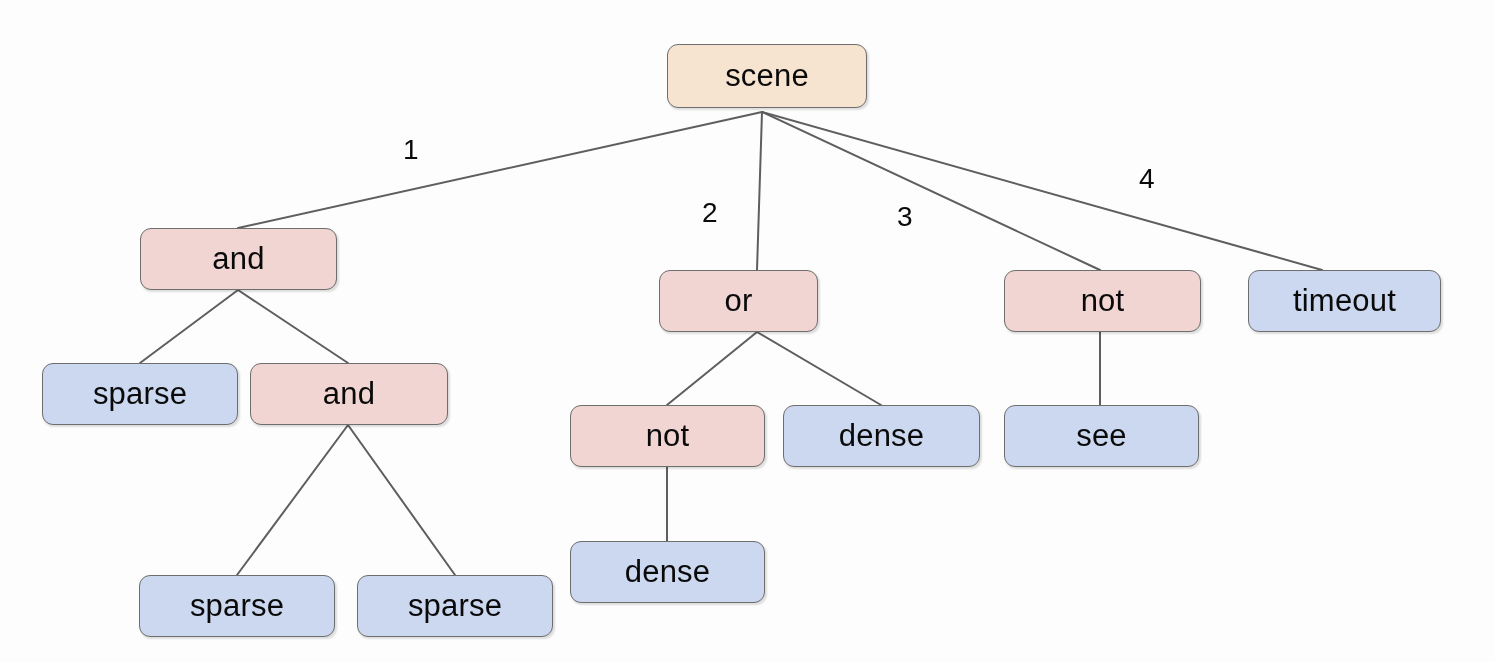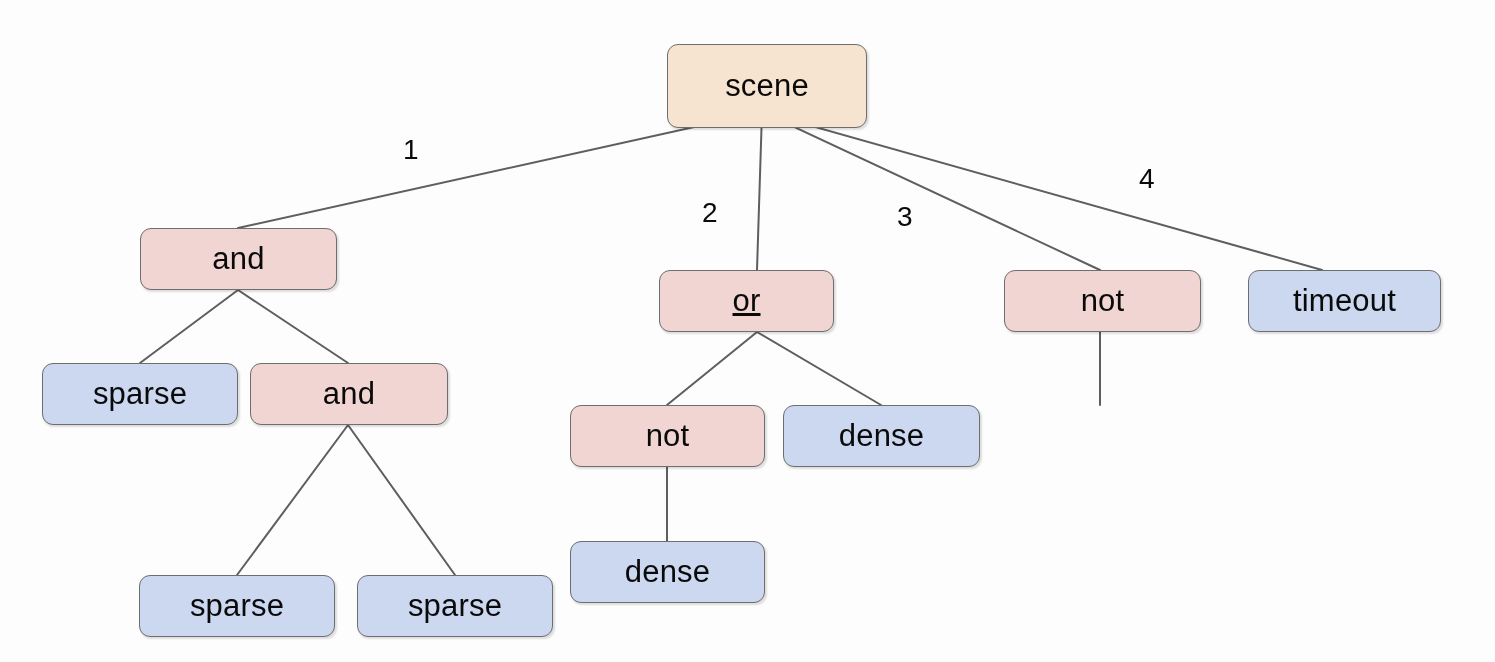--- a/index.html
+++ b/index.html
@@ -61,47 +61,50 @@
       <line x1="762" y1="112" x2="1322" y2="270" stroke="#5e5e5e" stroke-width="2" stroke-linecap="round"></line>
       <line x1="238" y1="290" x2="140" y2="363" stroke="#5e5e5e" stroke-width="2" stroke-linecap="round"></line>
       <line x1="238" y1="290" x2="348" y2="363" stroke="#5e5e5e" stroke-width="2" stroke-linecap="round"></line>
       <line x1="348" y1="425" x2="237" y2="575" stroke="#5e5e5e" stroke-width="2" stroke-linecap="round"></line>
       <line x1="348" y1="425" x2="455" y2="575" stroke="#5e5e5e" stroke-width="2" stroke-linecap="round"></line>
       <line x1="757" y1="332" x2="667" y2="405" stroke="#5e5e5e" stroke-width="2" stroke-linecap="round"></line>
       <line x1="757" y1="332" x2="881" y2="405" stroke="#5e5e5e" stroke-width="2" stroke-linecap="round"></line>
       <line x1="667" y1="467" x2="667" y2="541" stroke="#5e5e5e" stroke-width="2" stroke-linecap="round"></line>
       <line x1="1100" y1="332" x2="1100" y2="405" stroke="#5e5e5e" stroke-width="2" stroke-linecap="round"></line>
     </svg>
-<div class="node" style="left: 667px; top: 44px; width: 200px; height: 84px; background: rgb(247, 228, 208); border-color: rgb(110, 110, 110); color: rgb(10, 10, 10);">
+<div class="node" style="left: 667px; top: 44px; width: 200px; height: 64px; background: rgb(247, 228, 208); border-color: rgb(110, 110, 110); color: rgb(10, 10, 10);">
       <span class="node-label">scene</span>
     </div>
     <div class="node" style="left: 140px; top: 228px; width: 197px; height: 62px; background: rgb(240, 213, 211); border-color: rgb(110, 110, 110); color: rgb(10, 10, 10);">
       <span class="node-label">and</span>
     </div>
-    <div class="node" style="left: 659px; top: 270px; width: 175px; height: 62px; background: rgb(240, 213, 211); border-color: rgb(110, 110, 110); color: rgb(10, 10, 10); text-decoration: underline;">
+    <div class="node" style="left: 659px; top: 270px; width: 159px; height: 62px; background: rgb(240, 213, 211); border-color: rgb(110, 110, 110); color: rgb(10, 10, 10);">
       <span class="node-label">or</span>
     </div>
     <div class="node" style="left: 1004px; top: 270px; width: 197px; height: 62px; background: rgb(240, 213, 211); border-color: rgb(110, 110, 110); color: rgb(10, 10, 10);">
       <span class="node-label">not</span>
     </div>
     <div class="node" style="left: 1227px; top: 270px; width: 193px; height: 62px; background: rgb(204, 216, 240); border-color: rgb(110, 110, 110); color: rgb(10, 10, 10); margin-left: 21px;">
       <span class="node-label">timeout</span>
     </div>
     <div class="node" style="left: 42px; top: 363px; width: 196px; height: 62px; background: rgb(204, 216, 240); border-color: rgb(110, 110, 110); color: rgb(10, 10, 10);">
       <span class="node-label">sparse</span>
     </div>
     <div class="node" style="left: 250px; top: 363px; width: 198px; height: 62px; background: rgb(240, 213, 211); border-color: rgb(110, 110, 110); color: rgb(10, 10, 10);">
       <span class="node-label">and</span>
     </div>
     <div class="node" style="left: 570px; top: 405px; width: 195px; height: 62px; background: rgb(240, 213, 211); border-color: rgb(110, 110, 110); color: rgb(10, 10, 10);">
       <span class="node-label">not</span>
     </div>
     <div class="node" style="left: 783px; top: 405px; width: 197px; height: 62px; background: rgb(204, 216, 240); border-color: rgb(110, 110, 110); color: rgb(10, 10, 10);">
       <span class="node-label">dense</span>
     </div>
+    <div class="node" style="left: 1004px; top: 405px; width: 195px; height: 62px; background: rgb(204, 216, 240); border-color: rgb(110, 110, 110); color: rgb(10, 10, 10);">
+      <span class="node-label">see</span>
+    </div>
     <div class="node" style="left: 570px; top: 541px; width: 195px; height: 62px; background: rgb(204, 216, 240); border-color: rgb(110, 110, 110); color: rgb(10, 10, 10);">
       <span class="node-label">dense</span>
     </div>
     <div class="node" style="left: 139px; top: 575px; width: 196px; height: 62px; background: rgb(204, 216, 240); border-color: rgb(110, 110, 110); color: rgb(10, 10, 10);">
       <span class="node-label">sparse</span>
     </div>
     <div class="node" style="left: 357px; top: 575px; width: 196px; height: 62px; background: rgb(204, 216, 240); border-color: rgb(110, 110, 110); color: rgb(10, 10, 10);">
       <span class="node-label">sparse</span>
     </div>
     <div class="edge-label" style="left: 403px; top: 136px; color: rgb(10, 10, 10);">1</div>

